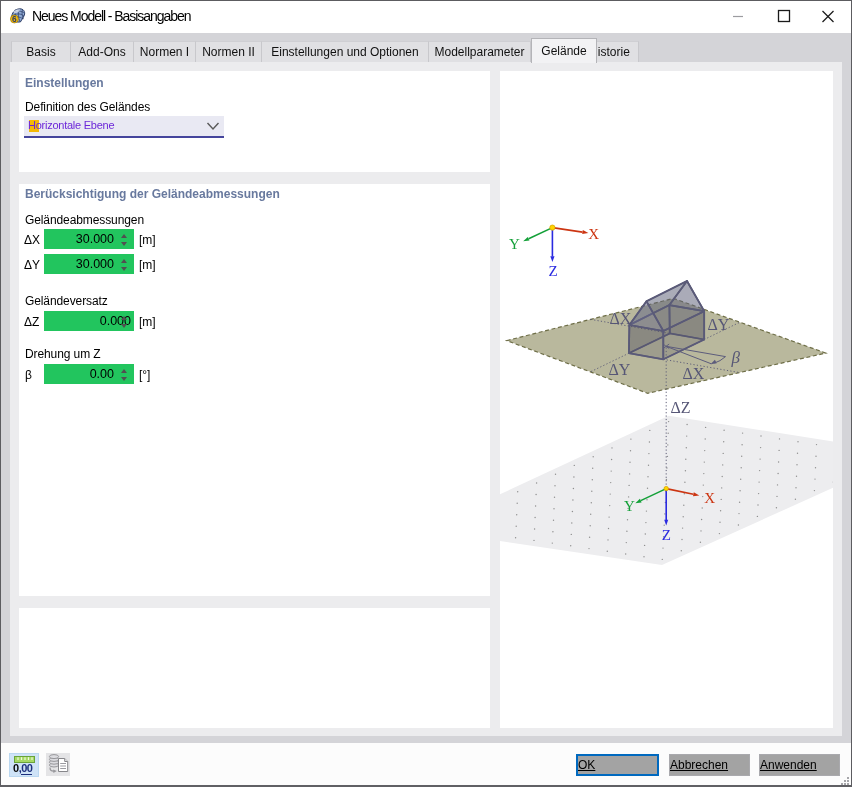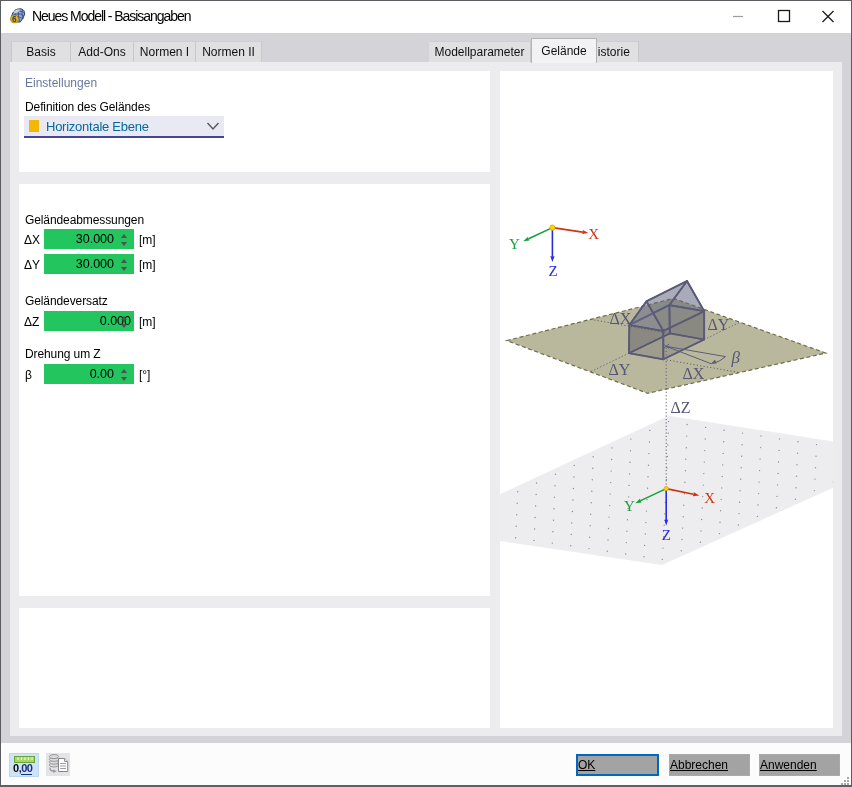--- a/index.html
+++ b/index.html
@@ -5,21 +5,21 @@
 html,body{margin:0;padding:0;}
 body{width:852px;height:787px;font-family:"Liberation Sans",sans-serif;overflow:hidden;}
 .win{position:absolute;left:0;top:0;width:850px;height:784px;border:1px solid #5c5c60;border-bottom:2px solid #606064;background:#d4d4d8;}
 .abs{position:absolute;}
 .titlebar{left:0;top:0;width:850px;height:32px;background:#ffffff;}
 .title{left:31px;top:7px;font-size:14px;letter-spacing:-1.05px;color:#000;}
 .tab{position:absolute;top:40px;height:21px;background:#e0e0e3;border-top:1px solid #cfcfd3;border-right:1px solid #c8c8cc;color:#111;font-size:12px;text-align:center;line-height:21px;box-sizing:border-box;}
 .tabsel{position:absolute;top:37px;height:25px;background:#f2f2f4;border:1px solid #b4b4b8;border-bottom:none;color:#111;font-size:12px;text-align:center;line-height:24px;box-sizing:border-box;z-index:3;}
 .page{left:9px;top:61px;width:832px;height:674px;background:#ececee;}
 .panel{background:#ffffff;}
-.ghead{font-size:12px;font-weight:normal;color:#68799e;}
+.ghead{font-size:12px;font-weight:bold;color:#68799e;}
 .lbl{font-size:12px;letter-spacing:-0.1px;color:#000;}
 .spin{background:#22c55e;}
 .num{font-size:12.5px;color:#000;text-align:right;}
 .btn{top:753px;width:79px;height:20px;background:#a3a3a3;border:1px solid #a9a9ad;font-size:12px;color:#000;text-align:left;line-height:20px;text-decoration:underline;}
 .footer{left:0;top:742px;width:850px;height:42px;background:#fcfcfc;}
 </style>
 </head>
 <body>
 <div class="win">
 
@@ -36,39 +36,41 @@
     <line x1="7" y1="15.5" x2="17" y2="15.5" stroke="#9c9ca0" stroke-width="1.2"></line>
     <rect x="52.5" y="9.5" width="11" height="11" fill="none" stroke="#1a1a1a" stroke-width="1.3"></rect>
     <line x1="96.5" y1="10" x2="107.5" y2="21" stroke="#1a1a1a" stroke-width="1.3"></line>
     <line x1="107.5" y1="10" x2="96.5" y2="21" stroke="#1a1a1a" stroke-width="1.3"></line>
   </svg>
 
   <div class="tab" style="left:10px;width:60px;border-left:1px solid #c8c8cc;">Basis</div>
   <div class="tab" style="left:70px;width:63px;">Add-Ons</div>
   <div class="tab" style="left:133px;width:62px;">Normen I</div>
   <div class="tab" style="left:195px;width:66px;">Normen II</div>
+  <div class="tab" style="left:261px;width:167px;">Einstellungen und Optionen</div>
   <div class="tab" style="left:428px;width:102px;">Modellparameter</div>
   <div class="tabsel" style="left:530px;width:66px;">Gelände</div>
   <div class="tab" style="left:580px;width:58px;">Historie</div>
   <div class="abs page"></div>
   <div class="abs panel" style="left:18px;top:70px;width:471px;height:101px;"></div>
   <div class="abs panel" style="left:18px;top:183px;width:471px;height:412px;"></div>
   <div class="abs panel" style="left:18px;top:607px;width:471px;height:120px;"></div>
   <div class="abs panel" style="left:499px;top:70px;width:333px;height:657px;"></div>
 
   <div class="abs ghead" style="left:24px;top:75px;">Einstellungen</div>
   <div class="abs lbl" style="left:24px;top:99px;">Definition des Geländes</div>
   <div class="abs" style="left:23px;top:115px;width:200px;height:20px;background:#e9e9f3;border-bottom:2px solid #45459c;">
      <div class="abs" style="left:5px;top:4px;width:10px;height:12px;background:#f3b806;"></div>
-     <div class="abs" style="left:22px;top:3px;font-size:13px;letter-spacing:-0.25px;color:#0369a1;">Horizontale Ebene</div>
+     <div class="abs" style="left:4px;top:3px;font-size:11px;letter-spacing:-0.25px;color:#6d28d9;">Horizontale Ebene</div>
      <svg class="abs" style="left:182px;top:5px;" width="14" height="10" viewBox="0 0 14 10">
         <polyline points="1.5,2 7,8 12.5,2" fill="none" stroke="#5a5a5a" stroke-width="1.4"></polyline>
       </svg>
   </div>
 
+  <div class="abs ghead" style="left:24px;top:186px;">Berücksichtigung der Geländeabmessungen</div>
   <div class="abs lbl" style="left:24px;top:212px;">Geländeabmessungen</div>
   <div class="abs lbl" style="left:23px;top:232px;">ΔX</div>
   <div class="abs spin" style="left:43px;top:228px;width:90px;height:20px;">
     <div class="abs num" style="left:0;top:3px;width:70px;">30.000</div>
     <div class="abs" style="left:77px;top:4.5px;width:0;height:0;border-left:3.5px solid transparent;border-right:3.5px solid transparent;border-bottom:4.5px solid #505050;"></div>
     <div class="abs" style="left:77px;top:13px;width:0;height:0;border-left:3.5px solid transparent;border-right:3.5px solid transparent;border-top:4.5px solid #505050;"></div>
   </div>
   <div class="abs lbl" style="left:138px;top:232px;">[m]</div>
   <div class="abs lbl" style="left:23px;top:257px;">ΔY</div>
   <div class="abs spin" style="left:43px;top:253px;width:90px;height:20px;">

